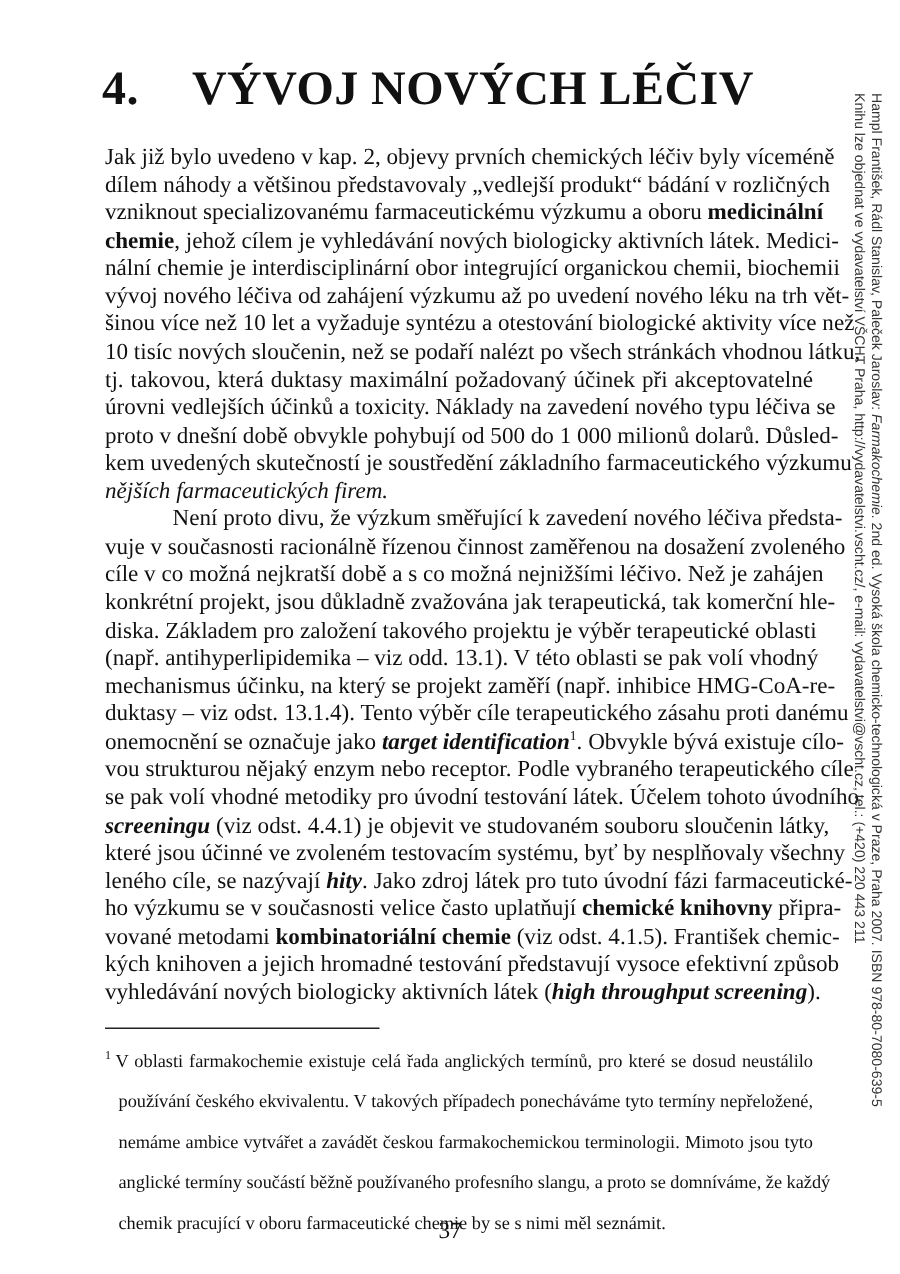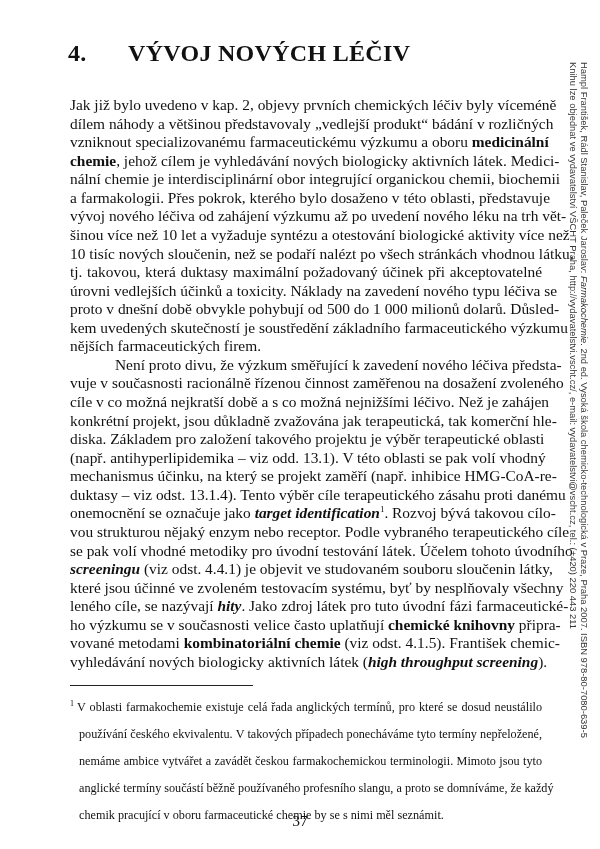--- a/index.html
+++ b/index.html
@@ -1,24 +1,24 @@
 <!DOCTYPE html>
 <html><head>
 <meta charset="utf-8">
 <style>
   html, body { margin: 0; padding: 0; background: #ffffff; }
   body { width: 600px; height: 849px; position: relative; overflow: hidden;
          font-family: "Liberation Serif", "DejaVu Serif", serif; color: #111; }
-  .title { position: absolute; left: 68px; top: 40px; font-weight: bold; font-size: 24px;
+  .title { position: absolute; left: 68px; top: 40px; font-weight: bold; font-size: 32px;
            letter-spacing: 0.3px; white-space: nowrap; }
   .title .num { display: inline-block; width: 60px; }
   .body { position: absolute; left: 70px; top: 96px; width: 472px; }
   .line { height: 18.57px; line-height: 18.57px; font-size: 15.4px; white-space: nowrap;
           text-align: justify; text-align-last: justify; overflow: visible; }
-  .line.last { text-align-last: left; }
+  .line.last { text-align-last: left; font-style: italic; }
   .line.indent { padding-left: 45px; }
   .b { font-weight: bold; }
   .bi { font-weight: bold; font-style: italic; }
   sup { font-size: 9px; vertical-align: 6px; line-height: 0; }
   .rule { position: absolute; left: 70px; top: 685px; width: 183px; height: 1px; background: #222; }
   .footnote { position: absolute; left: 70px; top: 688px; width: 472px; }
   .fline { height: 15px; line-height: 15px; font-size: 12.2px; white-space: nowrap;
            text-align: justify; text-align-last: justify; padding-left: 9px; margin-top: 12px; }
   .fline.first { padding-left: 0; }
   .fline.last { text-align-last: left; }
@@ -35,45 +35,45 @@
 <div class="title">
   <span class="num">4.</span><span>VÝVOJ NOVÝCH LÉČIV</span>
 </div>
 
 <div class="body">
   <div class="line"><span>Jak již bylo uvedeno v kap. 2, objevy prvních chemických léčiv byly víceméně</span></div>
   <div class="line"><span>dílem náhody a většinou představovaly „vedlejší produkt“ bádání v rozličných</span></div>
   <div class="line"><span>vzniknout specializovanému farmaceutickému výzkumu a oboru </span><span class="b">medicinální</span></div>
   <div class="line"><span class="b">chemie</span><span>, jehož cílem je vyhledávání nových biologicky aktivních látek. Medici-</span></div>
   <div class="line"><span>nální chemie je interdisciplinární obor integrující organickou chemii, biochemii</span></div>
-  <div class="line"><span>a farmakologii. Přes pokrok, kterého bylo dosaženo v této oblasti, představuje</span></div>
   <div class="line"><span>vývoj nového léčiva od zahájení výzkumu až po uvedení nového léku na trh vět-</span></div>
   <div class="line"><span>šinou více než 10 let a vyžaduje syntézu a otestování biologické aktivity více než</span></div>
   <div class="line"><span>10 tisíc nových sloučenin, než se podaří nalézt po všech stránkách vhodnou látku,</span></div>
   <div class="line"><span>tj. takovou, která duktasy maximální požadovaný účinek při akceptovatelné</span></div>
   <div class="line"><span>úrovni vedlejších účinků a toxicity. Náklady na zavedení nového typu léčiva se</span></div>
   <div class="line"><span>proto v dnešní době obvykle pohybují od 500 do 1 000 milionů dolarů. Důsled-</span></div>
   <div class="line"><span>kem uvedených skutečností je soustředění základního farmaceutického výzkumu</span></div>
   <div class="line last"><span>nějších farmaceutických firem.</span></div>
   <div class="line indent"><span>Není proto divu, že výzkum směřující k zavedení nového léčiva předsta-</span></div>
   <div class="line"><span>vuje v současnosti racionálně řízenou činnost zaměřenou na dosažení zvoleného</span></div>
   <div class="line"><span>cíle v co možná nejkratší době a s co možná nejnižšími léčivo. Než je zahájen</span></div>
   <div class="line"><span>konkrétní projekt, jsou důkladně zvažována jak terapeutická, tak komerční hle-</span></div>
   <div class="line"><span>diska. Základem pro založení takového projektu je výběr terapeutické oblasti</span></div>
   <div class="line"><span>(např. antihyperlipidemika – viz odd. 13.1). V této oblasti se pak volí vhodný</span></div>
   <div class="line"><span>mechanismus účinku, na který se projekt zaměří (např. inhibice HMG-CoA-re-</span></div>
   <div class="line"><span>duktasy – viz odst. 13.1.4). Tento výběr cíle terapeutického zásahu proti danému</span></div>
-  <div class="line"><span>onemocnění se označuje jako </span><span class="bi">target identification</span><sup>1</sup><span>. Rozvoj bývá takovou cílo-</span></div>
+  <div class="line"><span>onemocnění se označuje jako </span><span class="bi">target identification</span><sup>1</sup><span>. Obvykle bývá existuje cílo-</span></div>
   <div class="line"><span>vou strukturou nějaký enzym nebo receptor. Podle vybraného terapeutického cíle</span></div>
   <div class="line"><span>se pak volí vhodné metodiky pro úvodní testování látek. Účelem tohoto úvodního</span></div>
   <div class="line"><span class="bi">screeningu</span><span> (viz odst. 4.4.1) je objevit ve studovaném souboru sloučenin látky,</span></div>
   <div class="line"><span>které jsou účinné ve zvoleném testovacím systému, byť by nesplňovaly všechny</span></div>
   <div class="line"><span>leného cíle, se nazývají </span><span class="bi">hity</span><span>. Jako zdroj látek pro tuto úvodní fázi farmaceutické-</span></div>
   <div class="line"><span>ho výzkumu se v současnosti velice často uplatňují </span><span class="b">chemické knihovny</span><span> připra-</span></div>
   <div class="line"><span>vované metodami </span><span class="b">kombinatoriální chemie</span><span> (viz odst. 4.1.5). František chemic-</span></div>
+  <div class="line"><span>kých knihoven a jejich hromadné testování představují vysoce efektivní způsob</span></div>
   <div class="line"><span>vyhledávání nových biologicky aktivních látek (</span><span class="bi">high throughput screening</span><span>).</span></div>
 </div>
 
 <div class="rule"></div>
 
 <div class="footnote">
   <div class="fline first"><sup>1</sup><span>V oblasti farmakochemie existuje celá řada anglických termínů, pro které se dosud neustálilo</span></div>
   <div class="fline"><span>používání českého ekvivalentu. V takových případech ponecháváme tyto termíny nepřeložené,</span></div>
   <div class="fline"><span>nemáme ambice vytvářet a zavádět českou farmakochemickou terminologii. Mimoto jsou tyto</span></div>
   <div class="fline"><span>anglické termíny součástí běžně používaného profesního slangu, a proto se domníváme, že každý</span></div>

